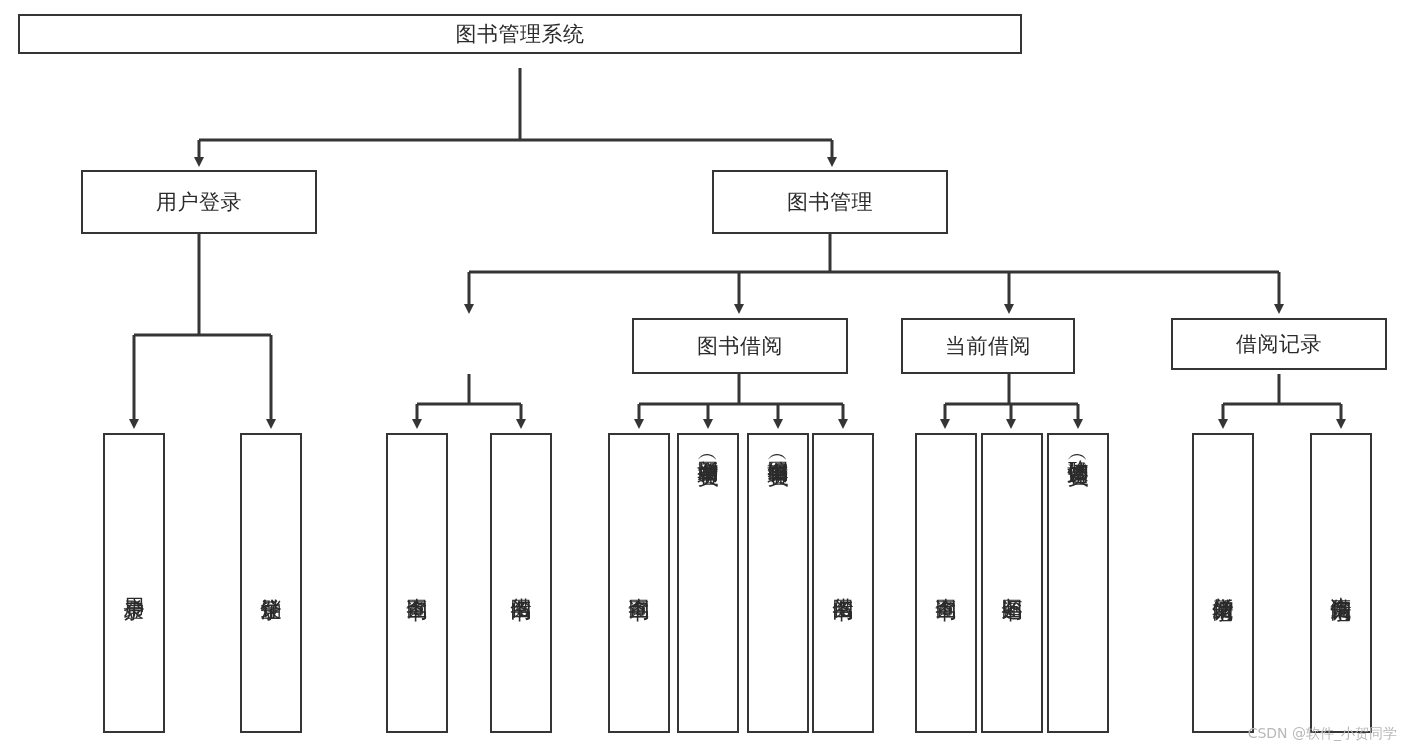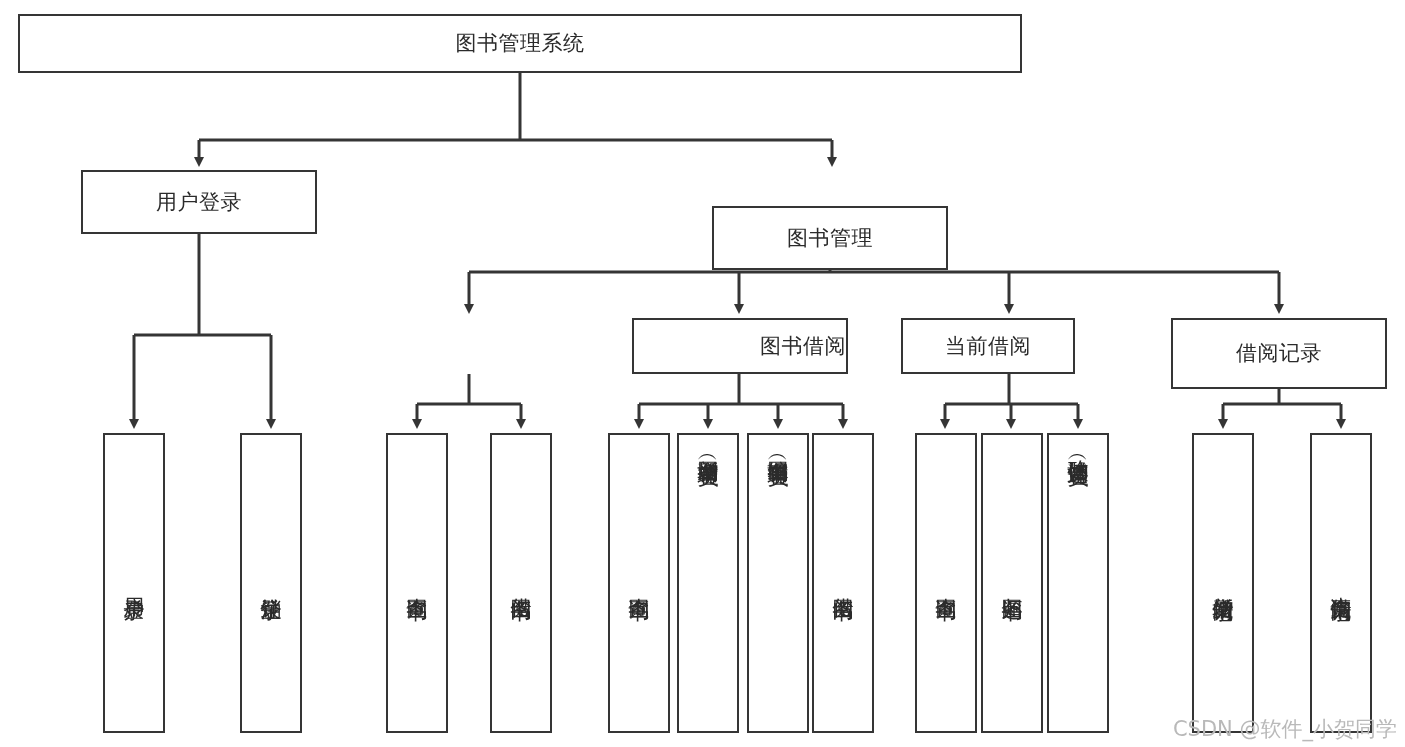--- a/index.html
+++ b/index.html
@@ -55,21 +55,21 @@
     max-height: 100%;
   }
   .node.vert-mid {
     align-items: center;
     padding-top: 0;
   }
   #watermark {
     position: absolute;
     right: 8px;
     bottom: 4px;
-    font-size: 21px;
+    font-size: 14px;
     color: #b9b9b9;
     z-index: 5;
     white-space: nowrap;
     font-family: "DejaVu Sans", "Liberation Sans", sans-serif;
   }
 </style>
 </head>
 <body>
 
 <div id="canvas">
@@ -117,38 +117,38 @@
       <path d="M1011,404 L1011,420" marker-end="url(#arrow)"></path>
       <path d="M1078,404 L1078,420" marker-end="url(#arrow)"></path>
 
       <path d="M1279,374 L1279,404"></path>
       <path d="M1223,404 L1341,404"></path>
       <path d="M1223,404 L1223,420" marker-end="url(#arrow)"></path>
       <path d="M1341,404 L1341,420" marker-end="url(#arrow)"></path>
     </g>
   </svg>
 
-  <div class="node" style="left:18px; top:14px; width:1004px; height:59px;">
+  <div class="node" style="left:18px; top:14px; width:1004px; height:40px;">
     <span class="node-label">图书管理系统</span>
   </div>
 
   <div class="node" style="left:81px; top:170px; width:236px; height:64px;">
     <span class="node-label">用户登录</span>
   </div>
-  <div class="node" style="left:712px; top:170px; width:236px; height:64px;margin-top:36px;">
+  <div class="node" style="left:712px; top:170px; width:236px; height:64px;">
     <span class="node-label">图书管理</span>
   </div>
 
-  <div class="node" style="left:632px; top:318px; width:216px; height:56px;justify-content:flex-end;">
+  <div class="node" style="left:632px; top:318px; width:216px; height:56px;">
     <span class="node-label">图书借阅</span>
   </div>
   <div class="node" style="left:901px; top:318px; width:174px; height:56px;">
     <span class="node-label">当前借阅</span>
   </div>
-  <div class="node" style="left:1171px; top:318px; width:216px; height:71px;text-align:right;">
+  <div class="node" style="left:1171px; top:318px; width:216px; height:52px;text-align:right;">
     <span class="node-label">借阅记录</span>
   </div>
 
   <div class="node vertical vert-mid" style="left:103px; top:433px; width:62px; height:300px;">
     <span class="node-label">用户登录</span>
   </div>
   <div class="node vertical vert-mid" style="left:240px; top:433px; width:62px; height:300px;">
     <span class="node-label">注销登录</span>
   </div>
 

